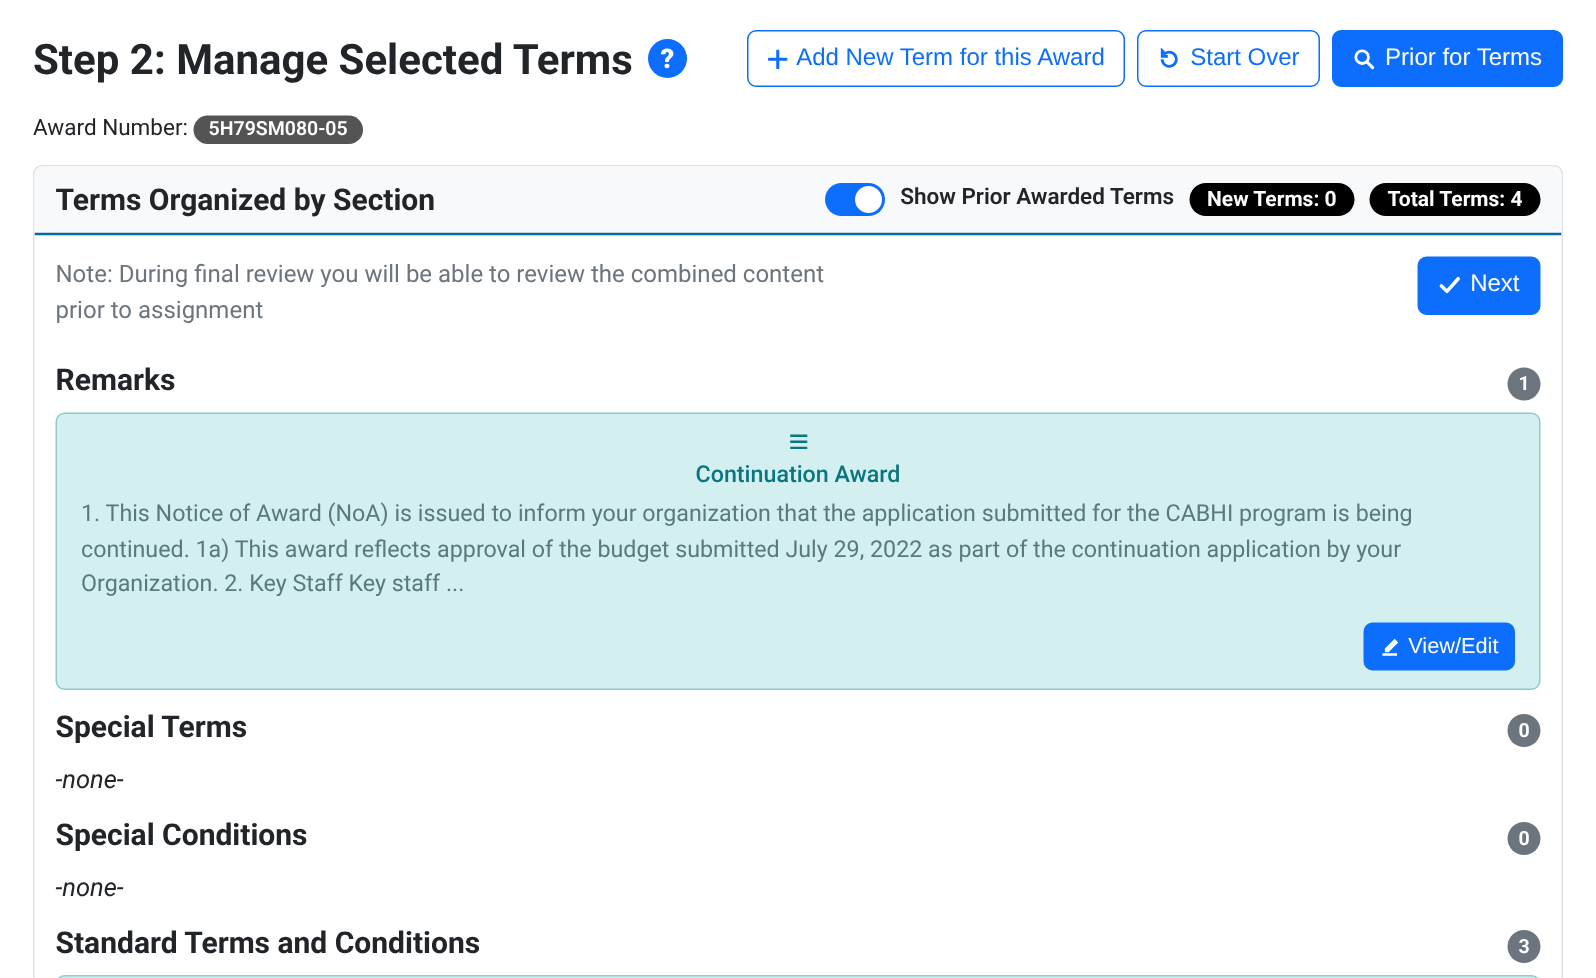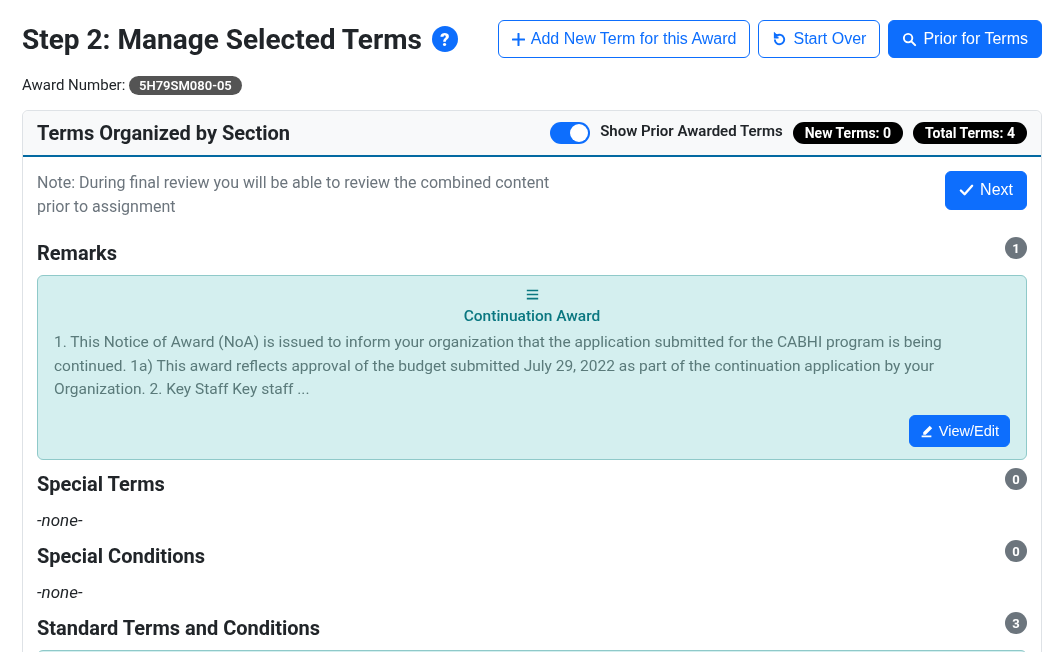--- a/index.html
+++ b/index.html
@@ -74,21 +74,21 @@
     position:relative; cursor:pointer;
   }
   .toggle::after {
     content:""; position:absolute; right:2px; top:2px; width:18px; height:18px;
     background:#fff; border-radius:50%;
   }
   .toggle-label { font-size:15px; font-weight:600; }
   .panel-body { padding:14px 14px 16px 14px; }
   .note-row { display:flex; justify-content:space-between; align-items:flex-start; margin-bottom:18px; }
   .note-text { color:#6c757d; font-size:16px; max-width:520px; line-height:1.5; }
-  .section-head { display:flex; justify-content:space-between; align-items:flex-start; margin-top:6px; }
+  .section-head { display:flex; justify-content:space-between; align-items:center; margin-top:6px; }
   .section-head h3 { margin:4px 0 10px 0; font-size:20px; font-weight:700; }
   .count-pill {
     background:#6c757d; color:#fff; border-radius:50%; width:22px; height:22px;
     display:inline-flex; align-items:center; justify-content:center; font-size:13px; font-weight:700;
   }
   .none-text { margin:4px 0 10px 0; font-size:17px;font-style:italic; }
   .card {
     border:1px solid #8fc9c9; background:#d4efef; border-radius:6px;
     padding:12px 16px; margin-bottom:8px;
   }

